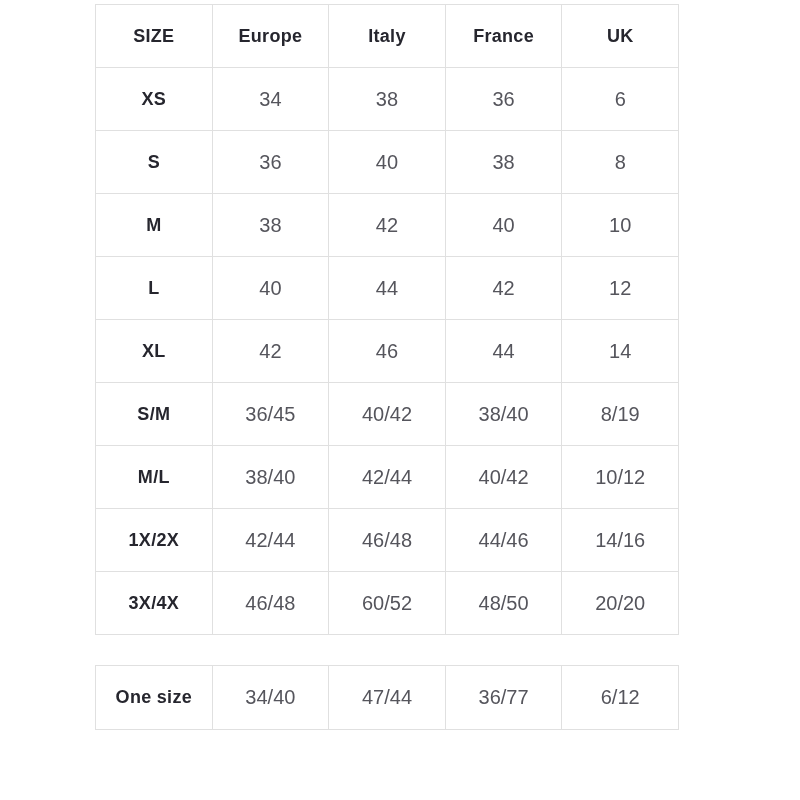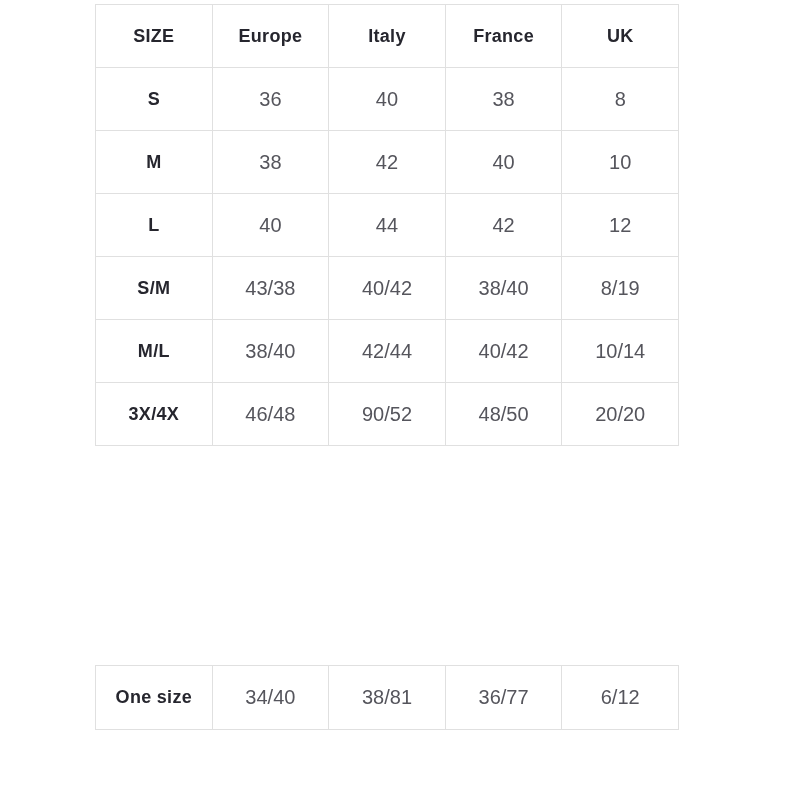--- a/index.html
+++ b/index.html
@@ -59,20 +59,27 @@
       <tr>
         <th>SIZE</th>
         <th>Europe</th>
         <th>Italy</th>
         <th>France</th>
         <th>UK</th>
       </tr>
     </thead>
     <tbody>
       <tr>
+        <th>XS</th>
+        <td>34</td>
+        <td>38</td>
+        <td>36</td>
+        <td>6</td>
+      </tr>
+      <tr>
         <th>S</th>
         <td>36</td>
         <td>40</td>
         <td>38</td>
         <td>8</td>
       </tr>
       <tr>
         <th>M</th>
         <td>38</td>
         <td>42</td>
@@ -80,48 +87,62 @@
         <td>10</td>
       </tr>
       <tr>
         <th>L</th>
         <td>40</td>
         <td>44</td>
         <td>42</td>
         <td>12</td>
       </tr>
       <tr>
+        <th>XL</th>
+        <td>42</td>
+        <td>46</td>
+        <td>44</td>
+        <td>14</td>
+      </tr>
+      <tr>
         <th>S/M</th>
-        <td>43/38</td>
+        <td>36/45</td>
         <td>40/42</td>
         <td>38/40</td>
         <td>8/19</td>
       </tr>
       <tr>
         <th>M/L</th>
         <td>38/40</td>
         <td>42/44</td>
         <td>40/42</td>
-        <td>10/14</td>
+        <td>10/12</td>
+      </tr>
+      <tr>
+        <th>1X/2X</th>
+        <td>42/44</td>
+        <td>46/48</td>
+        <td>44/46</td>
+        <td>14/16</td>
       </tr>
       <tr>
         <th>3X/4X</th>
         <td>46/48</td>
-        <td>90/52</td>
+        <td>60/52</td>
         <td>48/50</td>
         <td>20/20</td>
       </tr>
     </tbody>
   </table>
 
   <table class="size-table extra">
     <tbody>
       <tr>
         <th>One size</th>
         <td>34/40</td>
-        <td>38/81</td>
+        <td>47/44</td>
         <td>36/77</td>
         <td>6/12</td>
       </tr>
     </tbody>
   </table>
 
 </div>
 
 </body></html>

